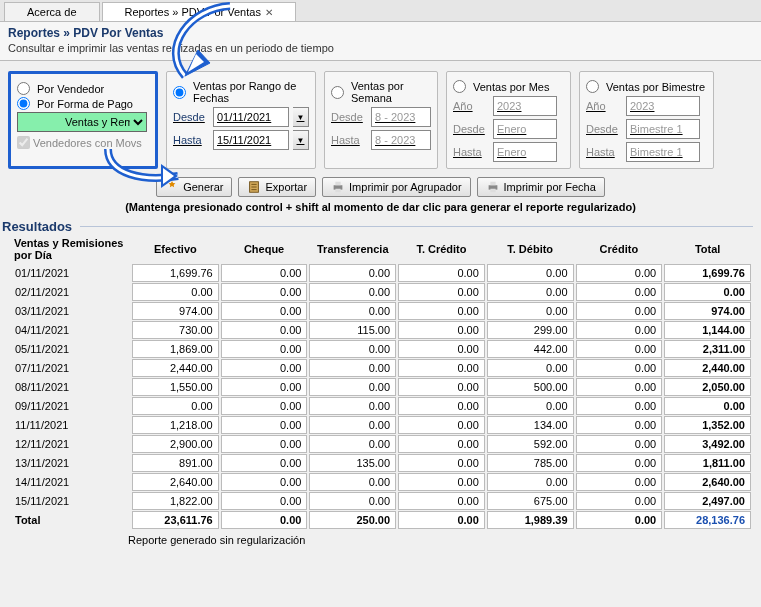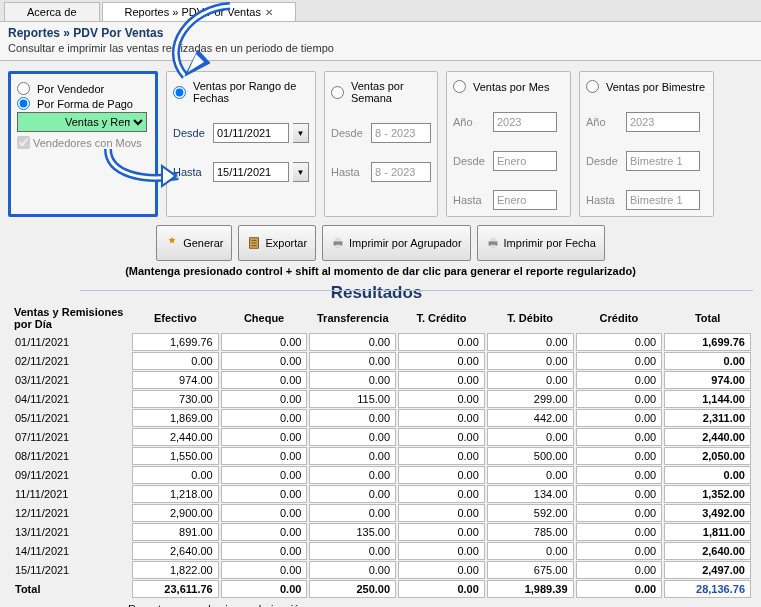--- a/index.html
+++ b/index.html
@@ -60,21 +60,21 @@
   .combo {
     width: 130px;
     height: 20px;
     font-size: 11px;
     border: 1px solid #666;
     background: #86efac;
     padding-left: 43px;
   }
   .chk { display: flex; align-items: center; gap: 3px; color: #888; margin-top: 4px; }
   .chk input { margin: 0; }
-  .row { display: flex; align-items: center; gap: 4px; margin-top: 19px; }
+  .row { display: flex; align-items: center; gap: 4px; margin-top: 3px; text-decoration: underline; }
   .row label { width: 36px; color: #1b3a6c; }
   .row input[type=text], .row select {
     font-size: 11px;
     height: 20px;
     border: 1px solid #888;
     background: #fff;
     padding: 0 3px;
   }
   .row .dropbtn {
     width: 16px; height: 20px;
@@ -86,36 +86,35 @@
   .disabled input, .disabled select { color: #999; background: #f2f2f2; border-color: #bbb; }
   .disabled label { color: #888; }
   .btnbar {
     display: flex;
     gap: 6px;
     justify-content: center;
     padding: 4px 0 2px 0;
   }
   .btn {
     display: flex; align-items: center; gap: 4px;
-    padding: 10px 8px;
+    padding: 2px 8px;
     border: 1px solid #888;
     background: linear-gradient(#fafafa,#e0e0e0);
     font-size: 11px;
     border-radius: 2px;
     cursor: pointer;
   }
   .btn .ic { width: 14px; height: 14px; display: inline-block; }
   .hint { text-align: center; font-weight: bold; font-size: 11px; padding: 2px 0 4px 0; }
   .sectitle {
     color: #1b3a6c;
     font-weight: bold;
     padding: 2px 10px 0 2px;
-    font-size: 17px;
+    font-size: 13px;
     position: relative;
-    text-align: center;
   }
   .sectitle::after {
     content: "";
     position: absolute;
     left: 80px; right: 8px; top: 9px;
     height: 1px;
     background: #b8c4d8;
   }
   .tblwrap { padding: 0 8px; }
   table.data {

